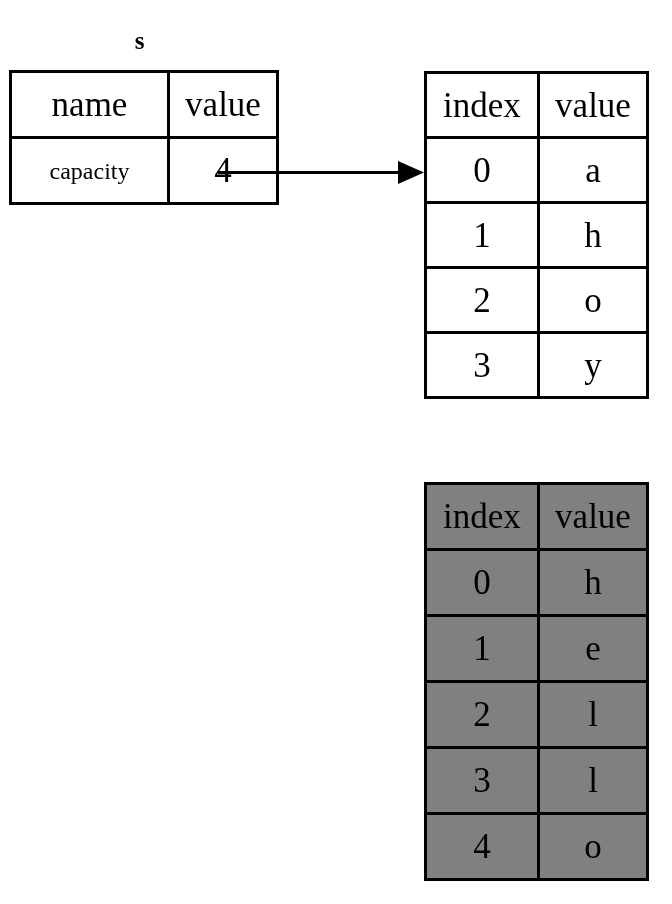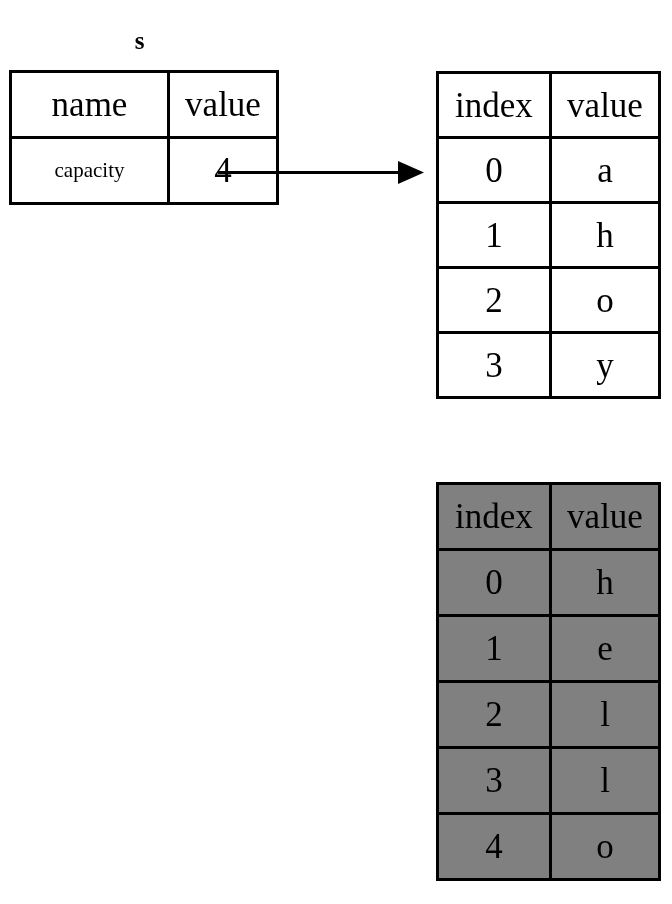--- a/index.html
+++ b/index.html
@@ -44,37 +44,37 @@
 
   
   .struct-table {
     left: 9px;
     top: 70px;
     width: 261px;
   }
   .struct-table td { height: 63px; margin-left: 12px; }
   .struct-table .col-name { width: 155px; }
   .struct-table .col-value { width: 106px; }
-  .struct-table td.tight { font-size: 21px; }
+  .struct-table td.tight { font-size: 24px; }
 
   
   .struct-label {
     position: absolute;
     left: 9px;
     top: 28px;
     width: 261px;
     text-align: center;
     font-size: 25px;
     line-height: 1;
     font-weight: bold;
   }
 
   
   .array-table {
-    left: 436px;
+    left: 424px;
     width: 216px;
   }
   .array-table .col-index { width: 110px; }
   .array-table .col-value { width: 106px; }
 
   .array-table-top { top: 71px; }
   .array-table-top td { height: 62px; }
 
   .array-table-heap {
     top: 482px;

